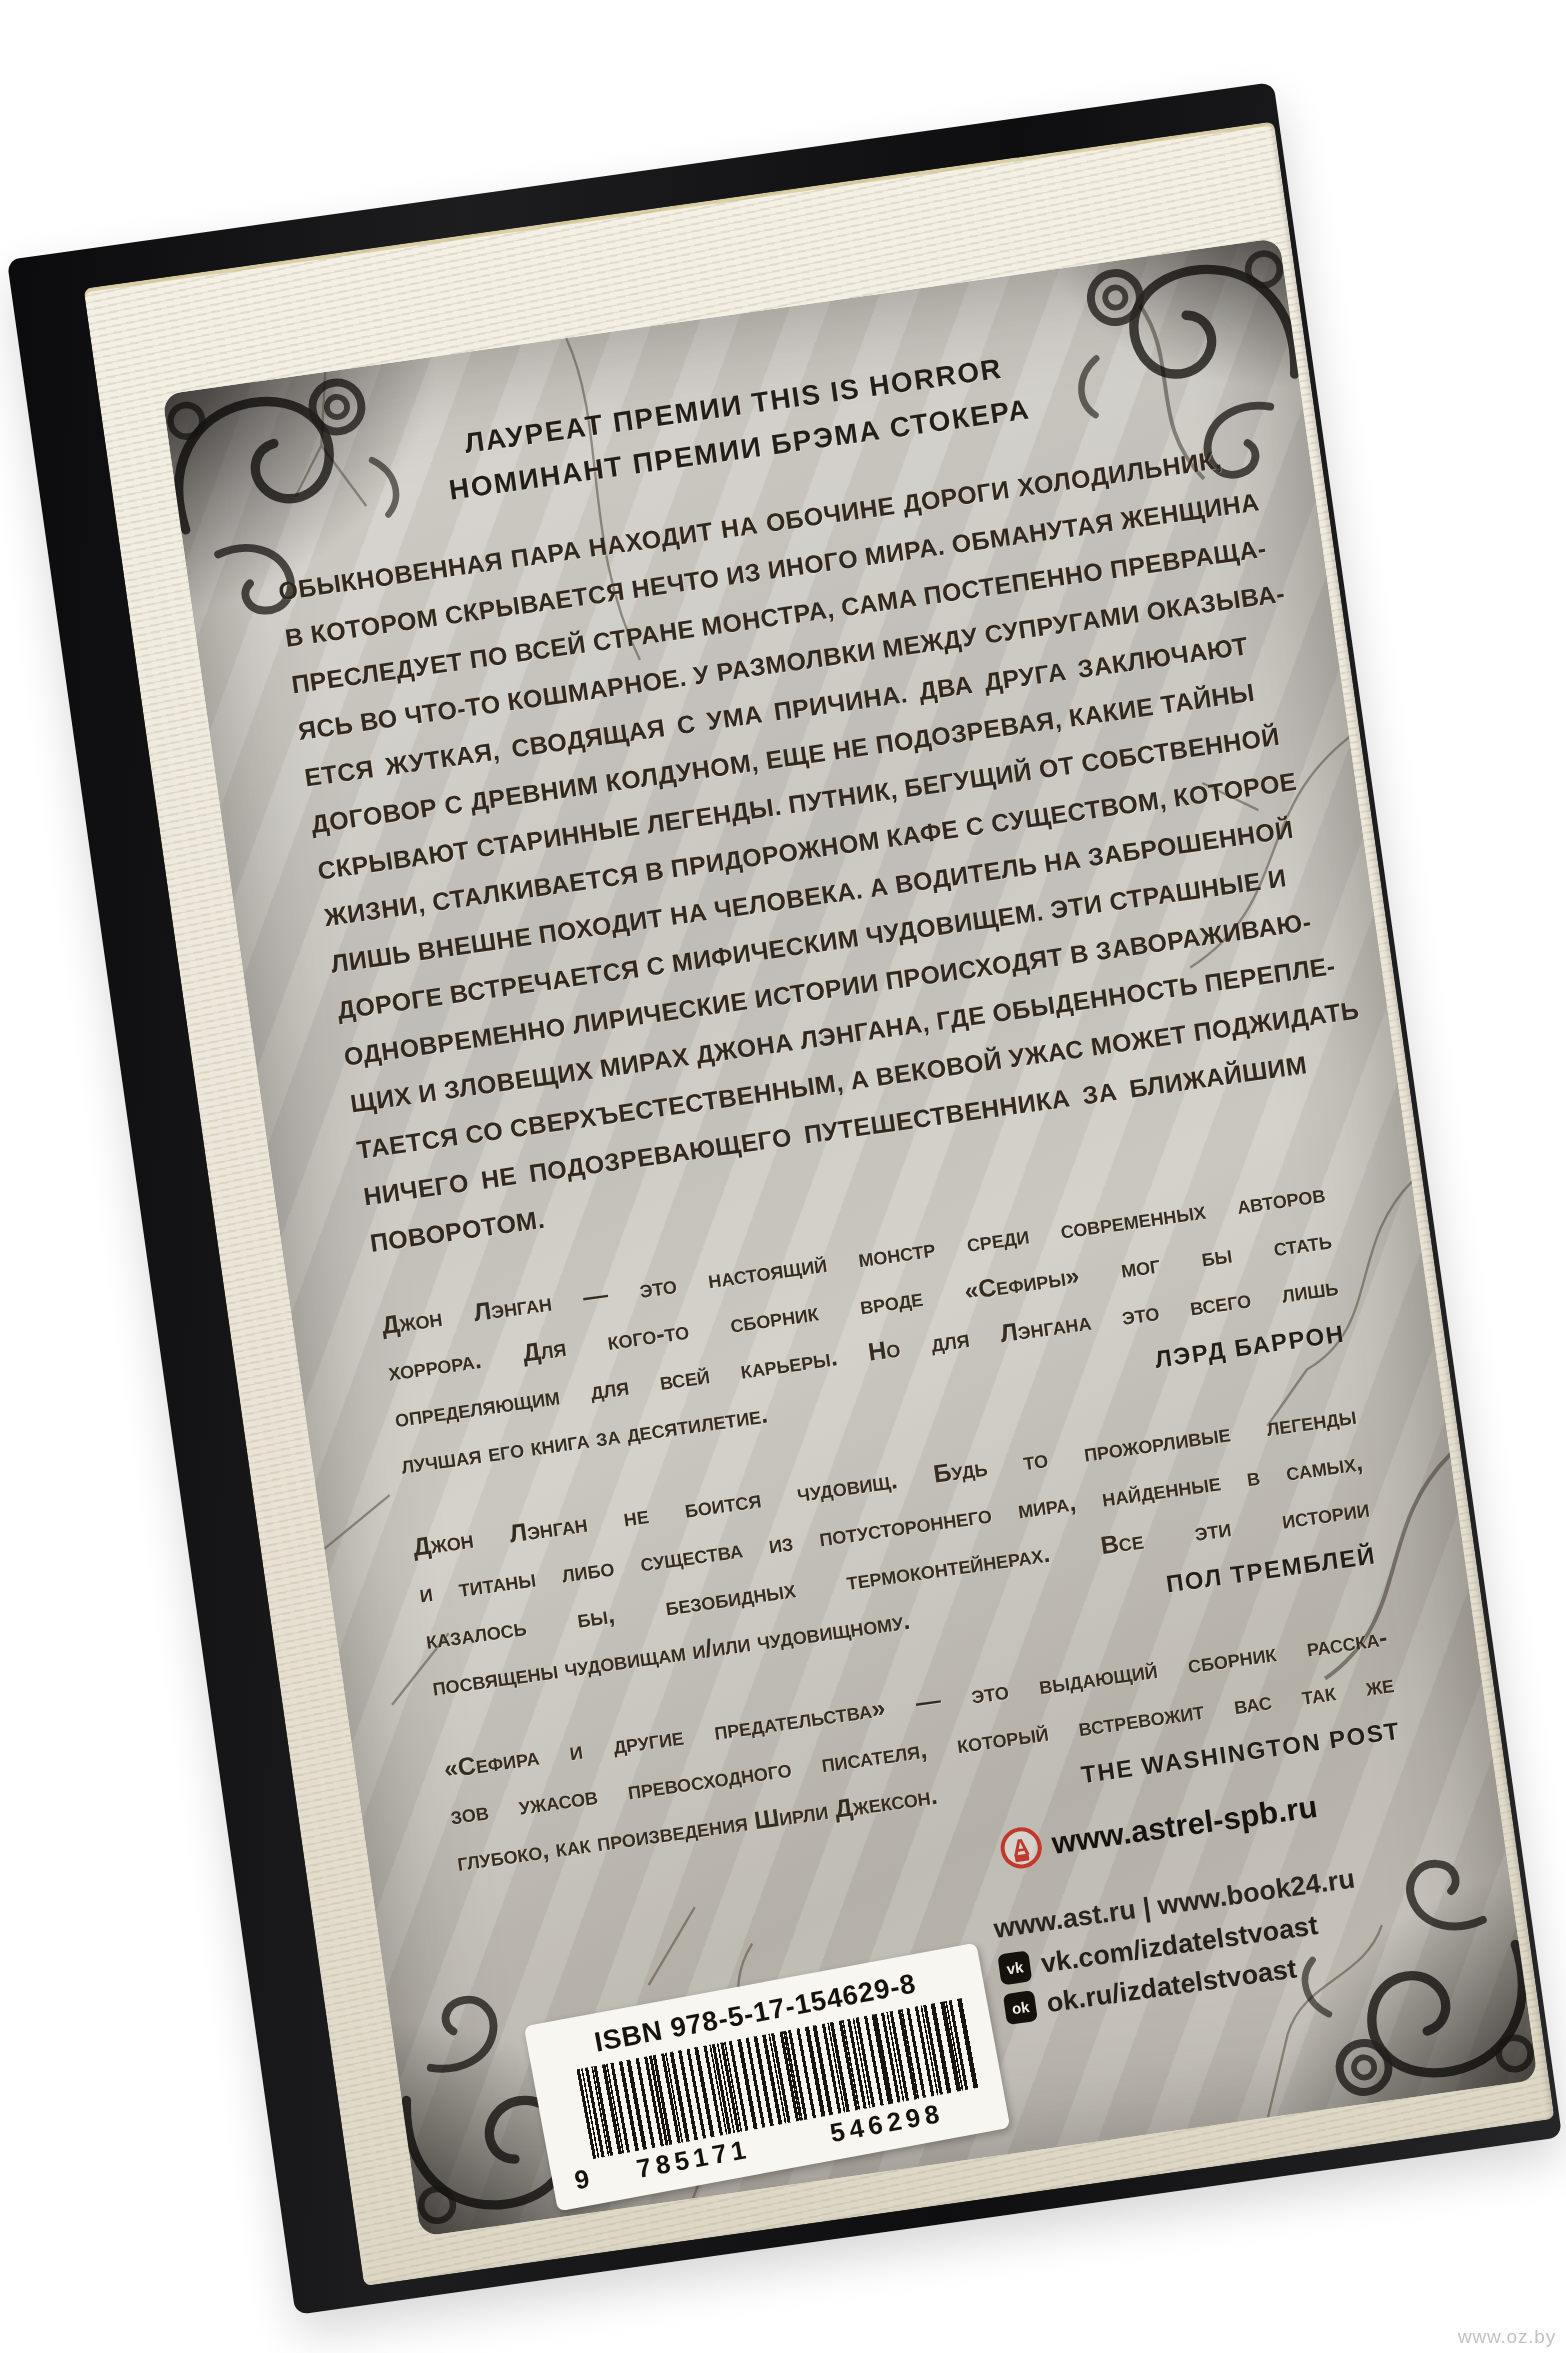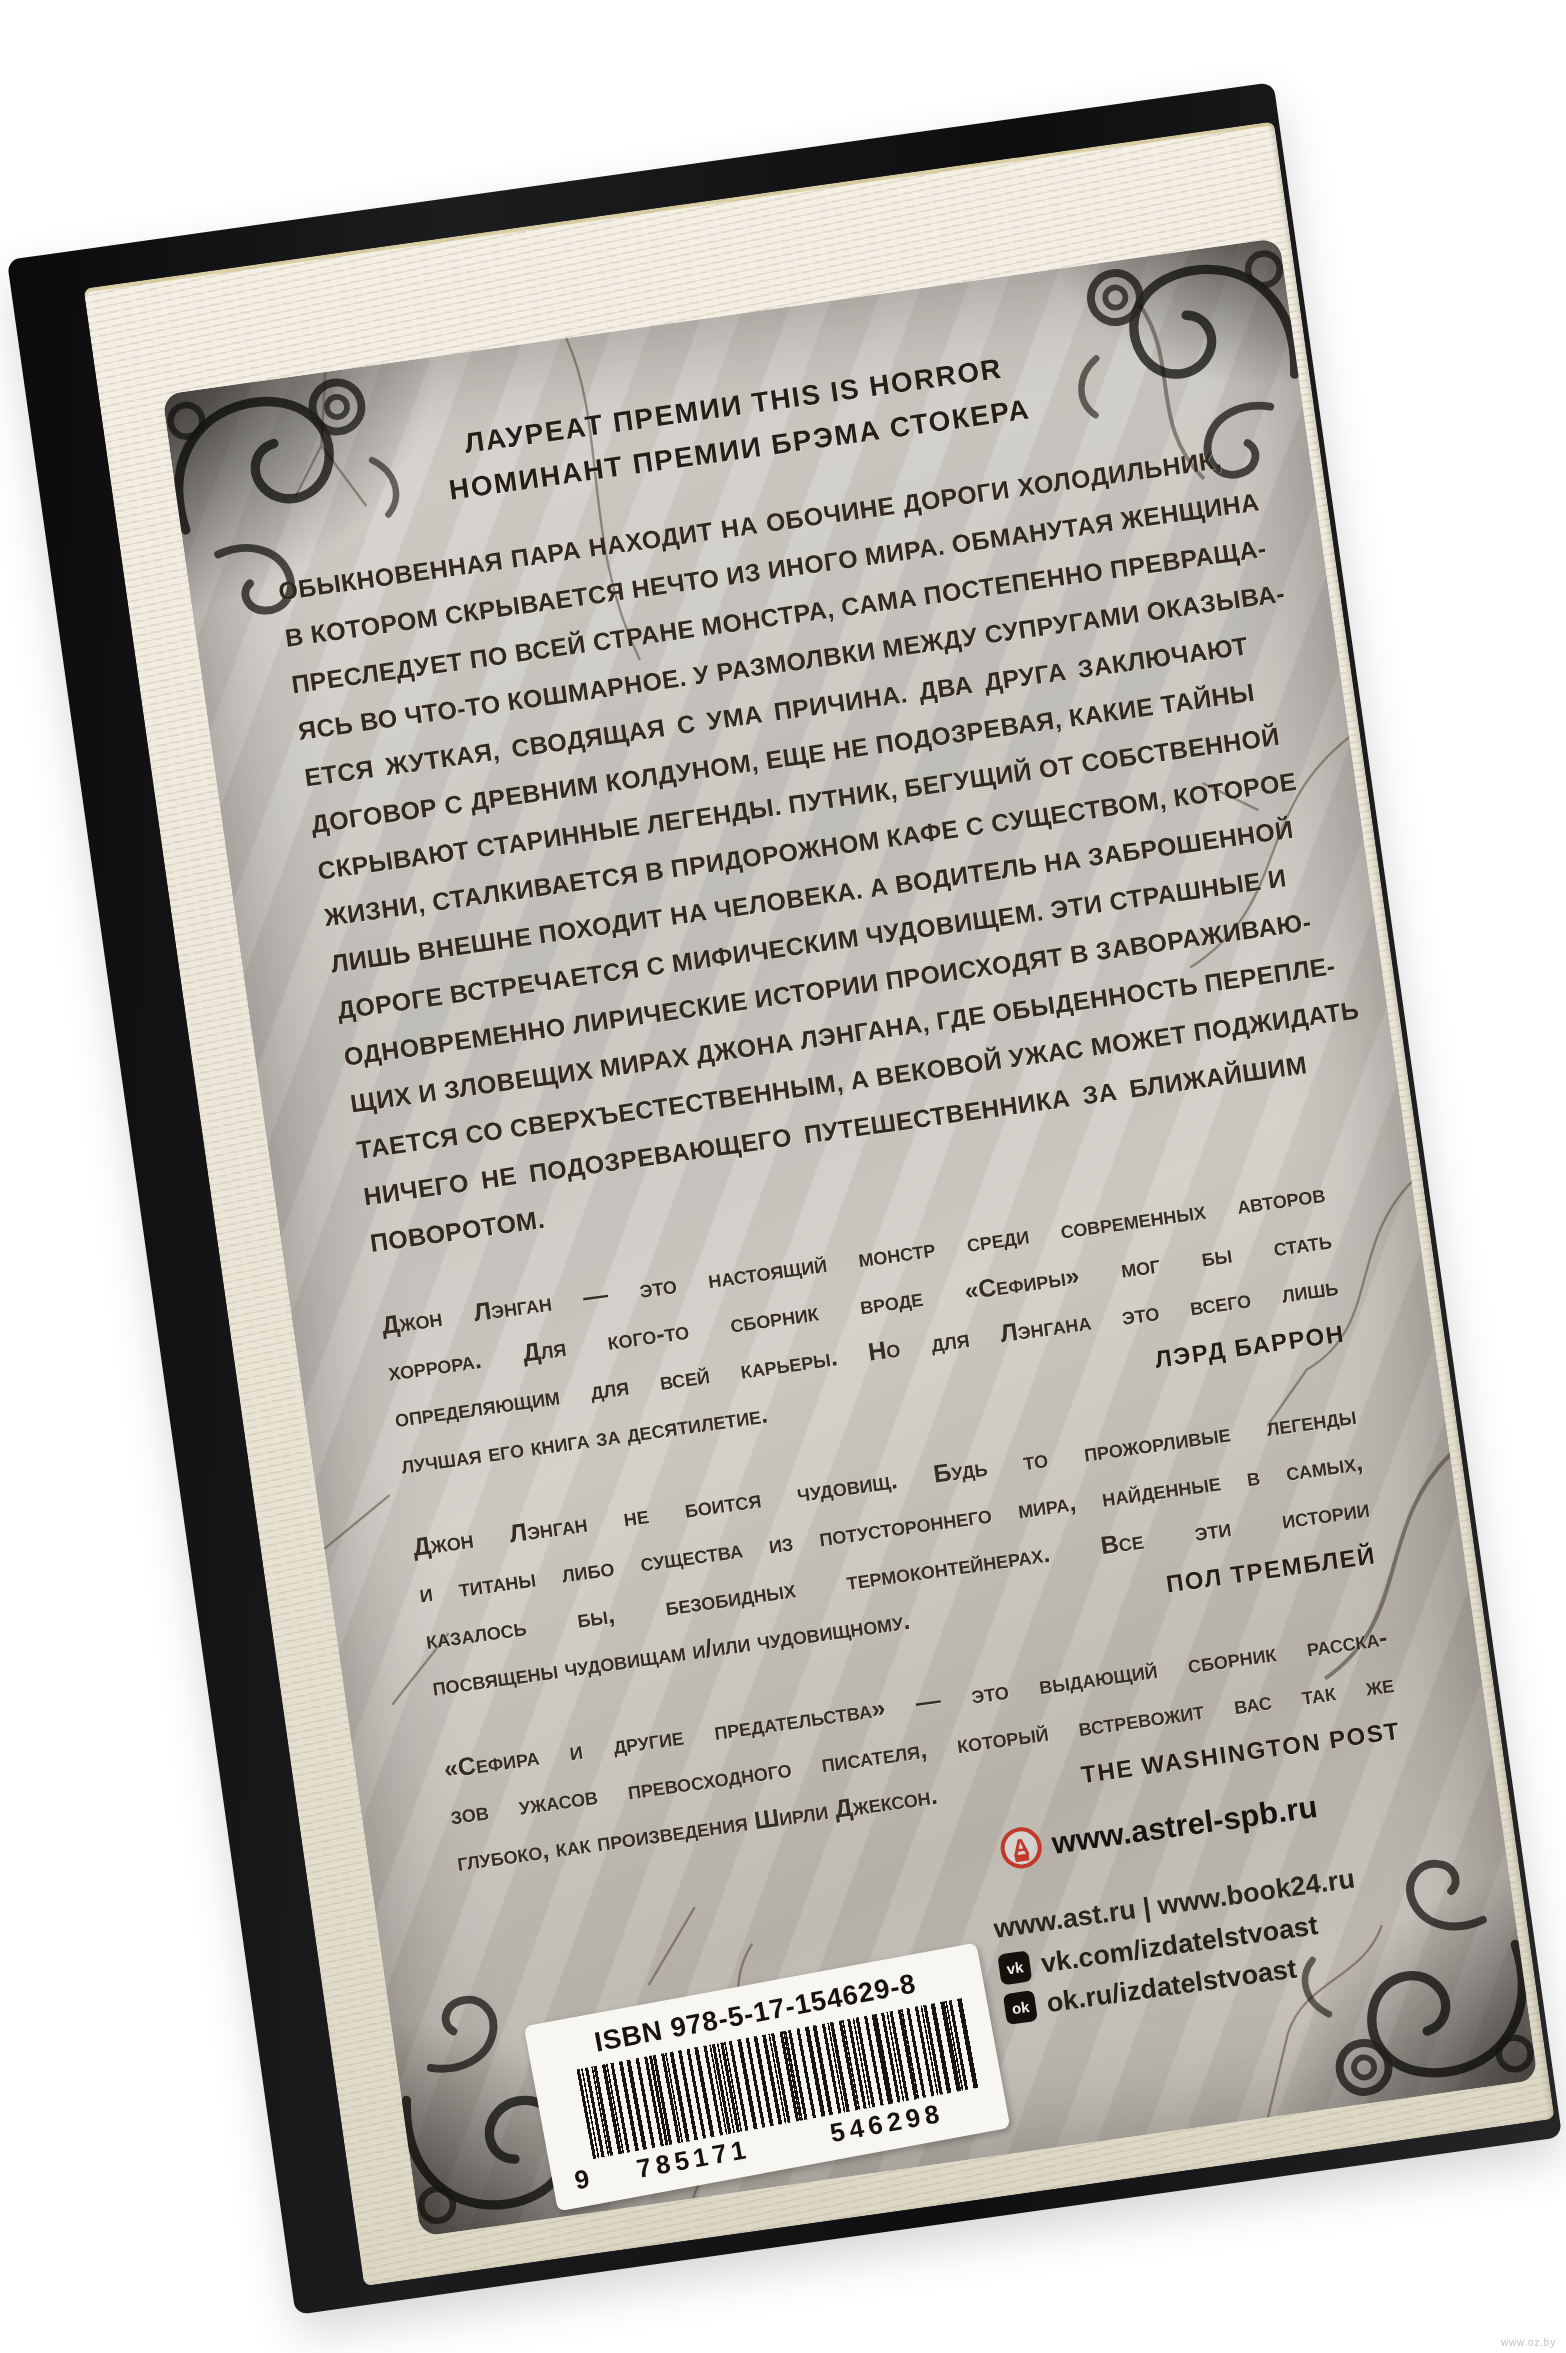--- a/index.html
+++ b/index.html
@@ -70,21 +70,21 @@
   .bc-nine{font-size:26px;font-weight:bold;align-self:flex-end;padding-right:7.8px;color:#16120d;}
   .bc-main{flex:1;}
   .bars{height:91px;
         background:
           repeating-linear-gradient(90deg,#17130e 0 3.1px,rgba(0,0,0,0) 3.1px 8.6px),
           repeating-linear-gradient(90deg,#17130e 0 1.6px,rgba(0,0,0,0) 1.6px 15px),
           repeating-linear-gradient(90deg,rgba(0,0,0,0) 0 4.7px,#17130e 4.7px 6.3px,rgba(0,0,0,0) 6.3px 23px);}
   .bc-digits{display:flex;justify-content:space-around;font-size:26px;font-weight:bold;
              color:#16120d;margin-top:3.1px;letter-spacing:4.7px;}
 
-  .watermark{position:absolute;right:11px;bottom:6.3px;color:#c2c2c2;font-size:10px;letter-spacing:0.8px;}
+  .watermark{position:absolute;right:11px;bottom:6.3px;color:#c2c2c2;font-size:19px;letter-spacing:0.8px;}
 </style>
 </head>
 <body>
 
 <div class="photo">
 
   <svg width="0" height="0" aria-hidden="true">
     <defs>
       <g id="curls" stroke="#26231e" fill="none" stroke-linecap="round">
         <path d="M30 210 C 14 120 60 54 140 48 C 215 44 258 96 238 150 C 222 192 170 200 146 168 C 128 144 140 112 168 108" stroke-width="13" opacity=".9"></path>

